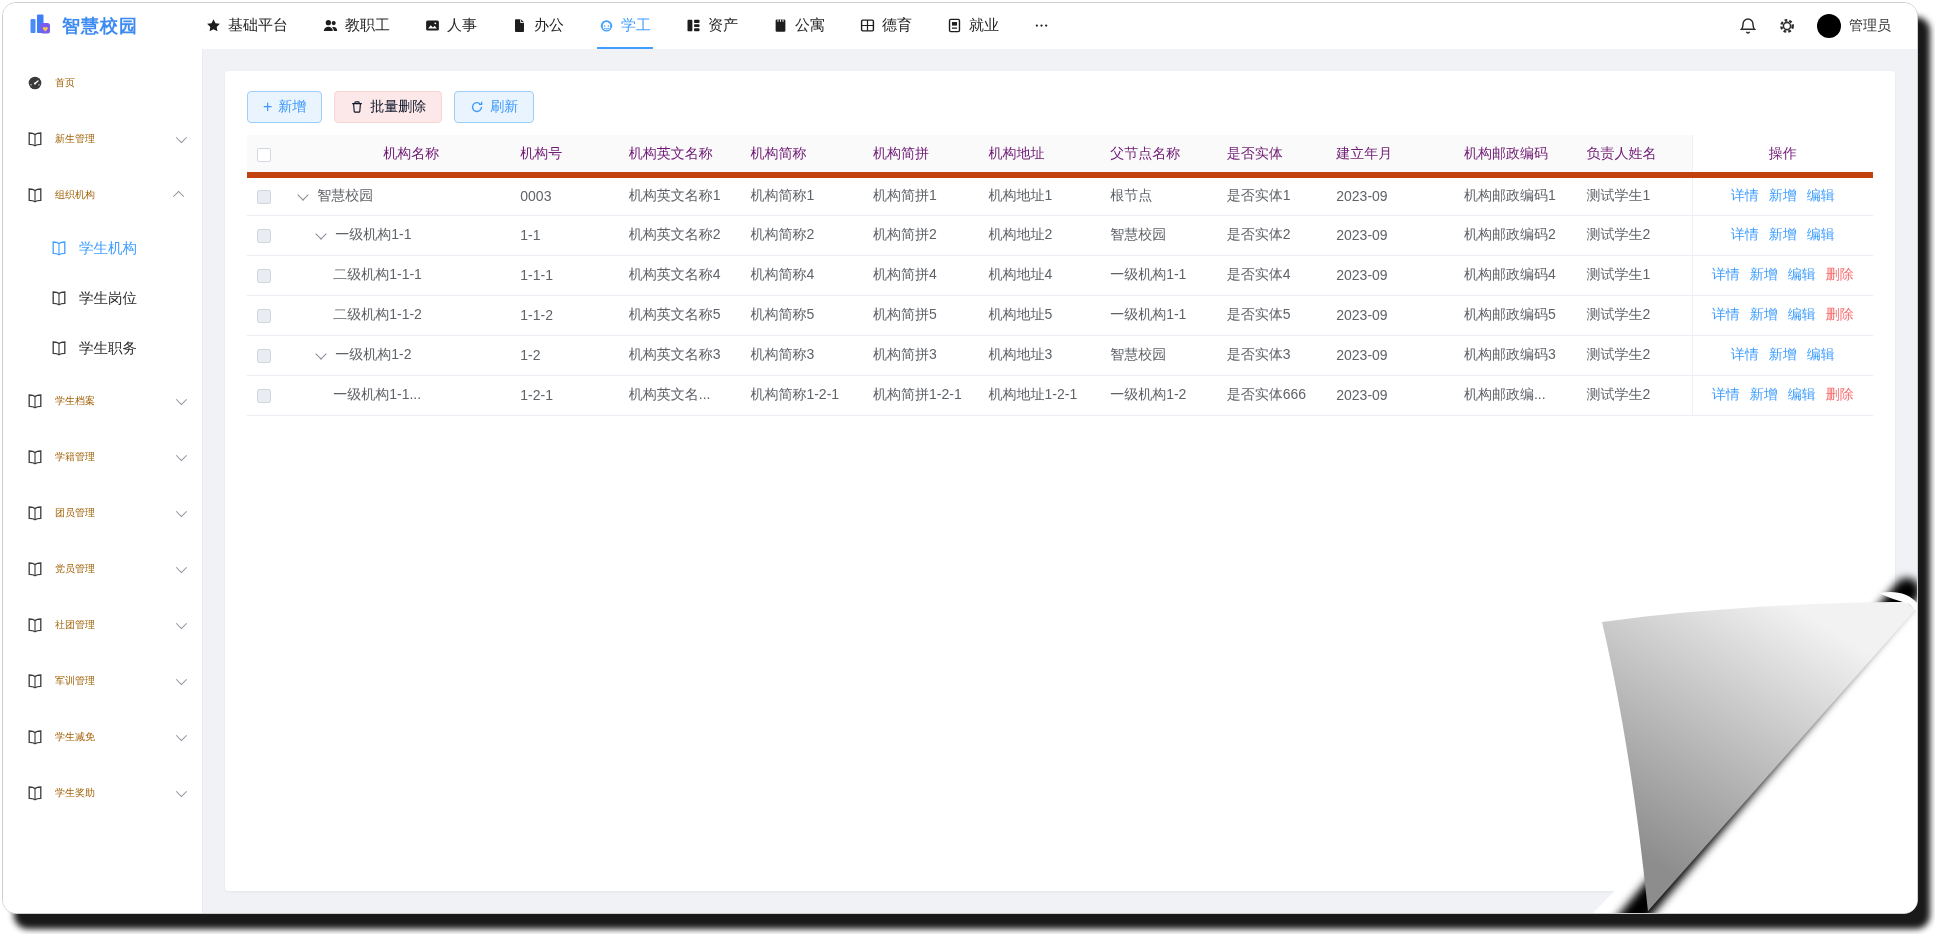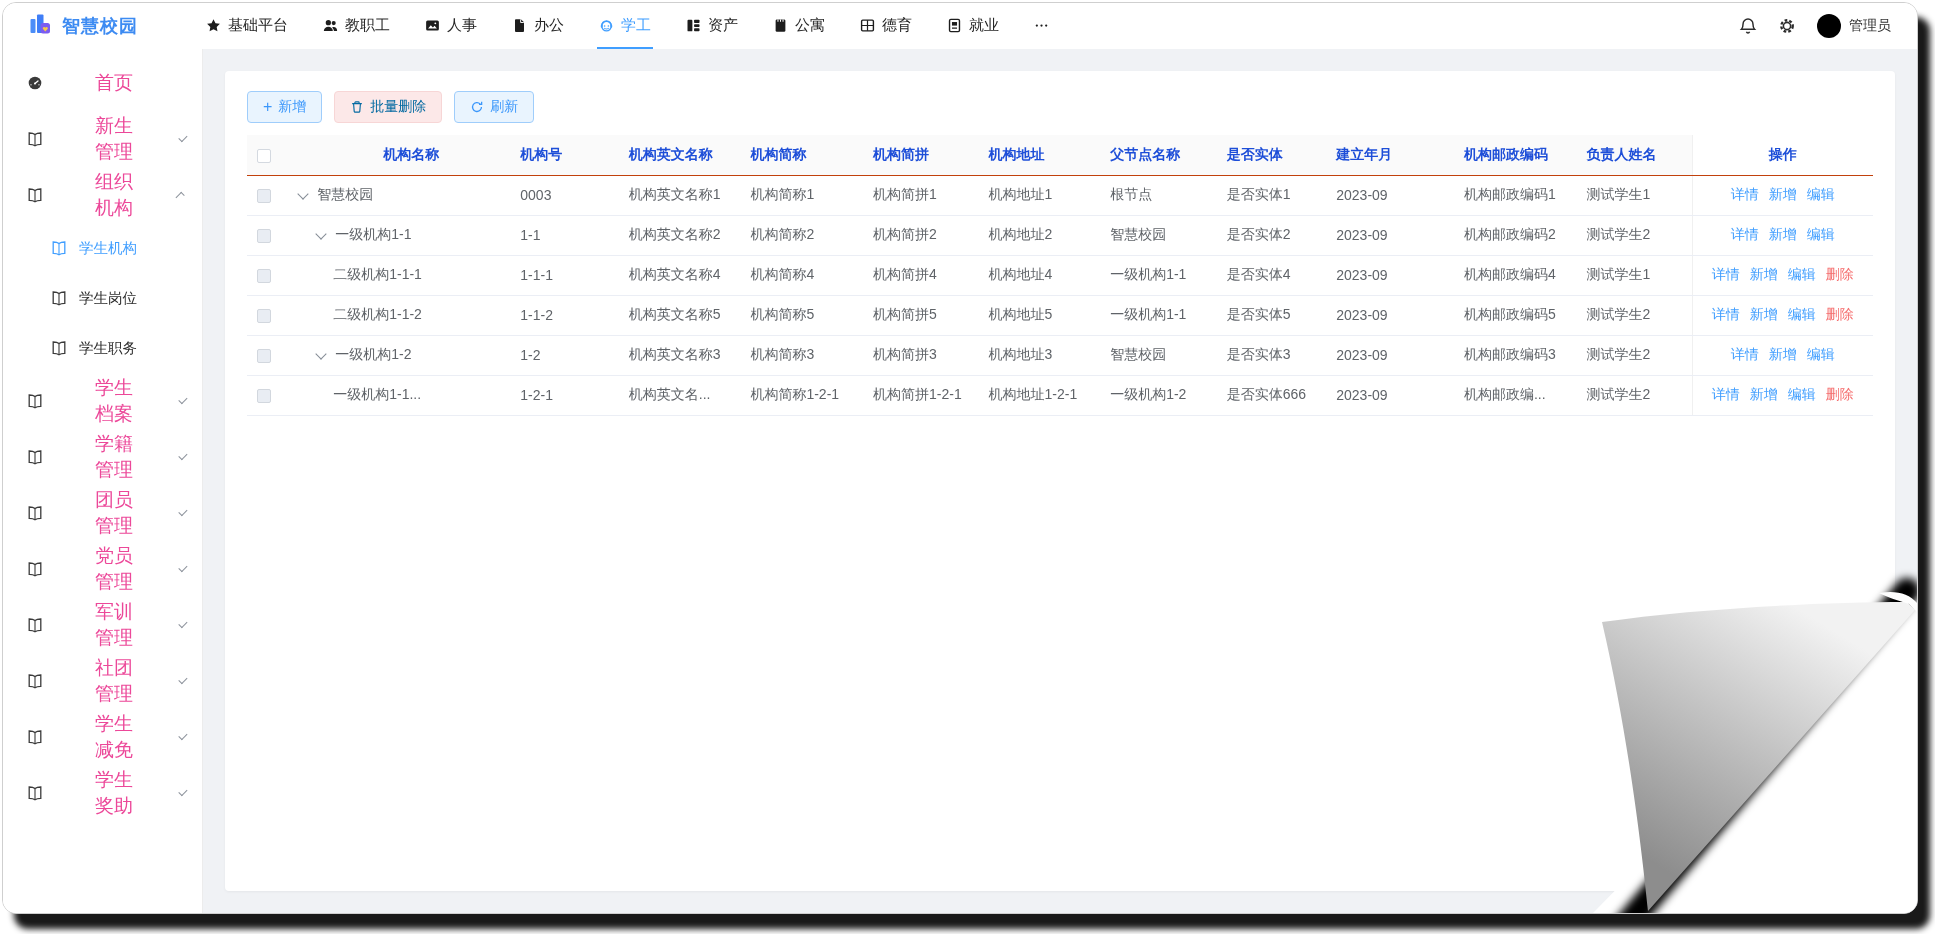--- a/index.html
+++ b/index.html
@@ -20,42 +20,42 @@
   .nav-item.active .ic { color:#409eff; }
   .nav-more { color:#555; margin-right:0; }
   .top-right { margin-left:auto; display:flex; gap:21px; }
   .icon-btn { display:flex; align-items:center; color:#2b2b2b; cursor:pointer; }
   .user { display:flex; align-items:center; gap:8px; cursor:pointer; }
   .avatar { width:24px; height:24px; border-radius:50%; background:#000; }
   .user-name { font-size:14px; color:#333; }
 
   
   .sidebar { position:absolute; left:0; top:46px; bottom:0; width:200px; background:#fff; border-right:1px solid #ececec; padding-top:6px; z-index:5; overflow:hidden; }
-  .side-item { display:flex; align-items:center; height:56px; padding:0 18px 0 24px; font-size:19px; color:#ec4899; cursor:pointer;gap:40px; }
+  .side-item { display:flex; align-items:center; height:56px; padding:0 18px 0 24px; font-size:10px; color:#a16207; cursor:pointer; }
   .side-item .ic { display:flex; color:#3a3a3a; margin-right:12px; }
   .side-sub { display:flex; align-items:center; height:50px; padding:0 18px 0 48px; font-size:14.5px; color:#2b2b2b; cursor:pointer; }
   .side-sub .ic { display:flex; color:#3a3a3a; margin-right:12px; }
   .side-sub.active, .side-sub.active .ic { color:#409eff; }
   .arrow { margin-left:auto; width:8px; height:8px; border-right:1.4px solid #8d939c; border-bottom:1.4px solid #8d939c; }
   .arrow.down { transform:rotate(45deg) translateY(-2px); }
   .arrow.up   { transform:rotate(-135deg) translateY(-2px); }
 
   
   .main { position:absolute; left:200px; top:46px; right:0; bottom:0; background:#f0f2f5; padding:22px; z-index:1; }
   .card { background:#fff; border-radius:4px; height:100%; padding:20px 22px; box-shadow:0 1px 3px rgba(0,0,0,.05); }
 
   .toolbar { display:flex; gap:12px; }
   .btn { height:32px; padding:0 15px; border-radius:4px; font-size:14px; display:inline-flex; align-items:center; gap:6px; cursor:pointer; background:#fff; border:1px solid #dcdfe6; color:#606266; }
   .btn .ic { display:flex; }
   .btn-blue { background:#e9f4fe; border:1px solid #9fcdfb; color:#3b97fb; }
-  .btn-danger-disabled { background:#fce8e8; border:1px solid #f7d6d6; color:#0369a1; cursor:not-allowed; }
+  .btn-danger-disabled { background:#fce8e8; border:1px solid #f7d6d6; color:#0f172a; cursor:not-allowed; }
   .plus-glyph { font-size:16px; line-height:1; font-weight:400; }
 
   table { width:100%; margin-top:12px; border-collapse:collapse; table-layout:fixed; font-size:14px; color:#5f6368; }
-  th { background:#fafafa; font-weight:bold; color:#1d4ed8; height:40px; text-align:left; padding:0 10px; border-bottom:1px solid #c2410c; white-space:nowrap; overflow:hidden; }
+  th { background:#fafafa; font-weight:normal; color:#701a75; height:40px; text-align:left; padding:0 10px; border-bottom:6px solid #c2410c; white-space:nowrap; overflow:hidden; }
   th.th-name { padding-left:96px; }
   td { height:40px; padding:0 10px; border-bottom:1px solid #ebeef5; white-space:nowrap; overflow:hidden; text-overflow:ellipsis; }
   .op-cell { text-align:center; background:#fff; border-left:1px solid #f0f0f0; box-shadow:-8px 0 8px -6px rgba(0,0,0,.12); }
   th.op-cell { background:#fff; }
   .cb { width:14px; height:14px; border:1px solid #d4d9e0; border-radius:2px; background:#fff; display:inline-block; vertical-align:middle; cursor:pointer; }
   td .cb { background:#e9edf3; border-color:#d2d7de; }
   .tree-cell { display:flex; align-items:center; }
   .indent { display:inline-block; height:1px; flex:none; }
   .chev { width:8px; height:8px; border-right:1.4px solid #858c96; border-bottom:1.4px solid #858c96; transform:rotate(45deg); margin:-3px 10px 0 2px; flex:none; cursor:pointer; }
   .cell-text { overflow:hidden; text-overflow:ellipsis; }
@@ -349,30 +349,30 @@
         </span>
         <span>党员管理</span>
         <span class="arrow down"></span>
       </div>
     <div class="side-item">
         <span class="ic">
           <svg width="16" height="16">
             <use href="#i-book"></use>
           </svg>
         </span>
+        <span>社团管理</span>
+        <span class="arrow down"></span>
+      </div>
+    <div class="side-item">
+        <span class="ic">
+          <svg width="16" height="16">
+            <use href="#i-book"></use>
+          </svg>
+        </span>
         <span>军训管理</span>
-        <span class="arrow down"></span>
-      </div>
-    <div class="side-item">
-        <span class="ic">
-          <svg width="16" height="16">
-            <use href="#i-book"></use>
-          </svg>
-        </span>
-        <span>社团管理</span>
         <span class="arrow down"></span>
       </div>
     <div class="side-item">
         <span class="ic">
           <svg width="16" height="16">
             <use href="#i-book"></use>
           </svg>
         </span>
         <span>学生减免</span>
         <span class="arrow down"></span>

